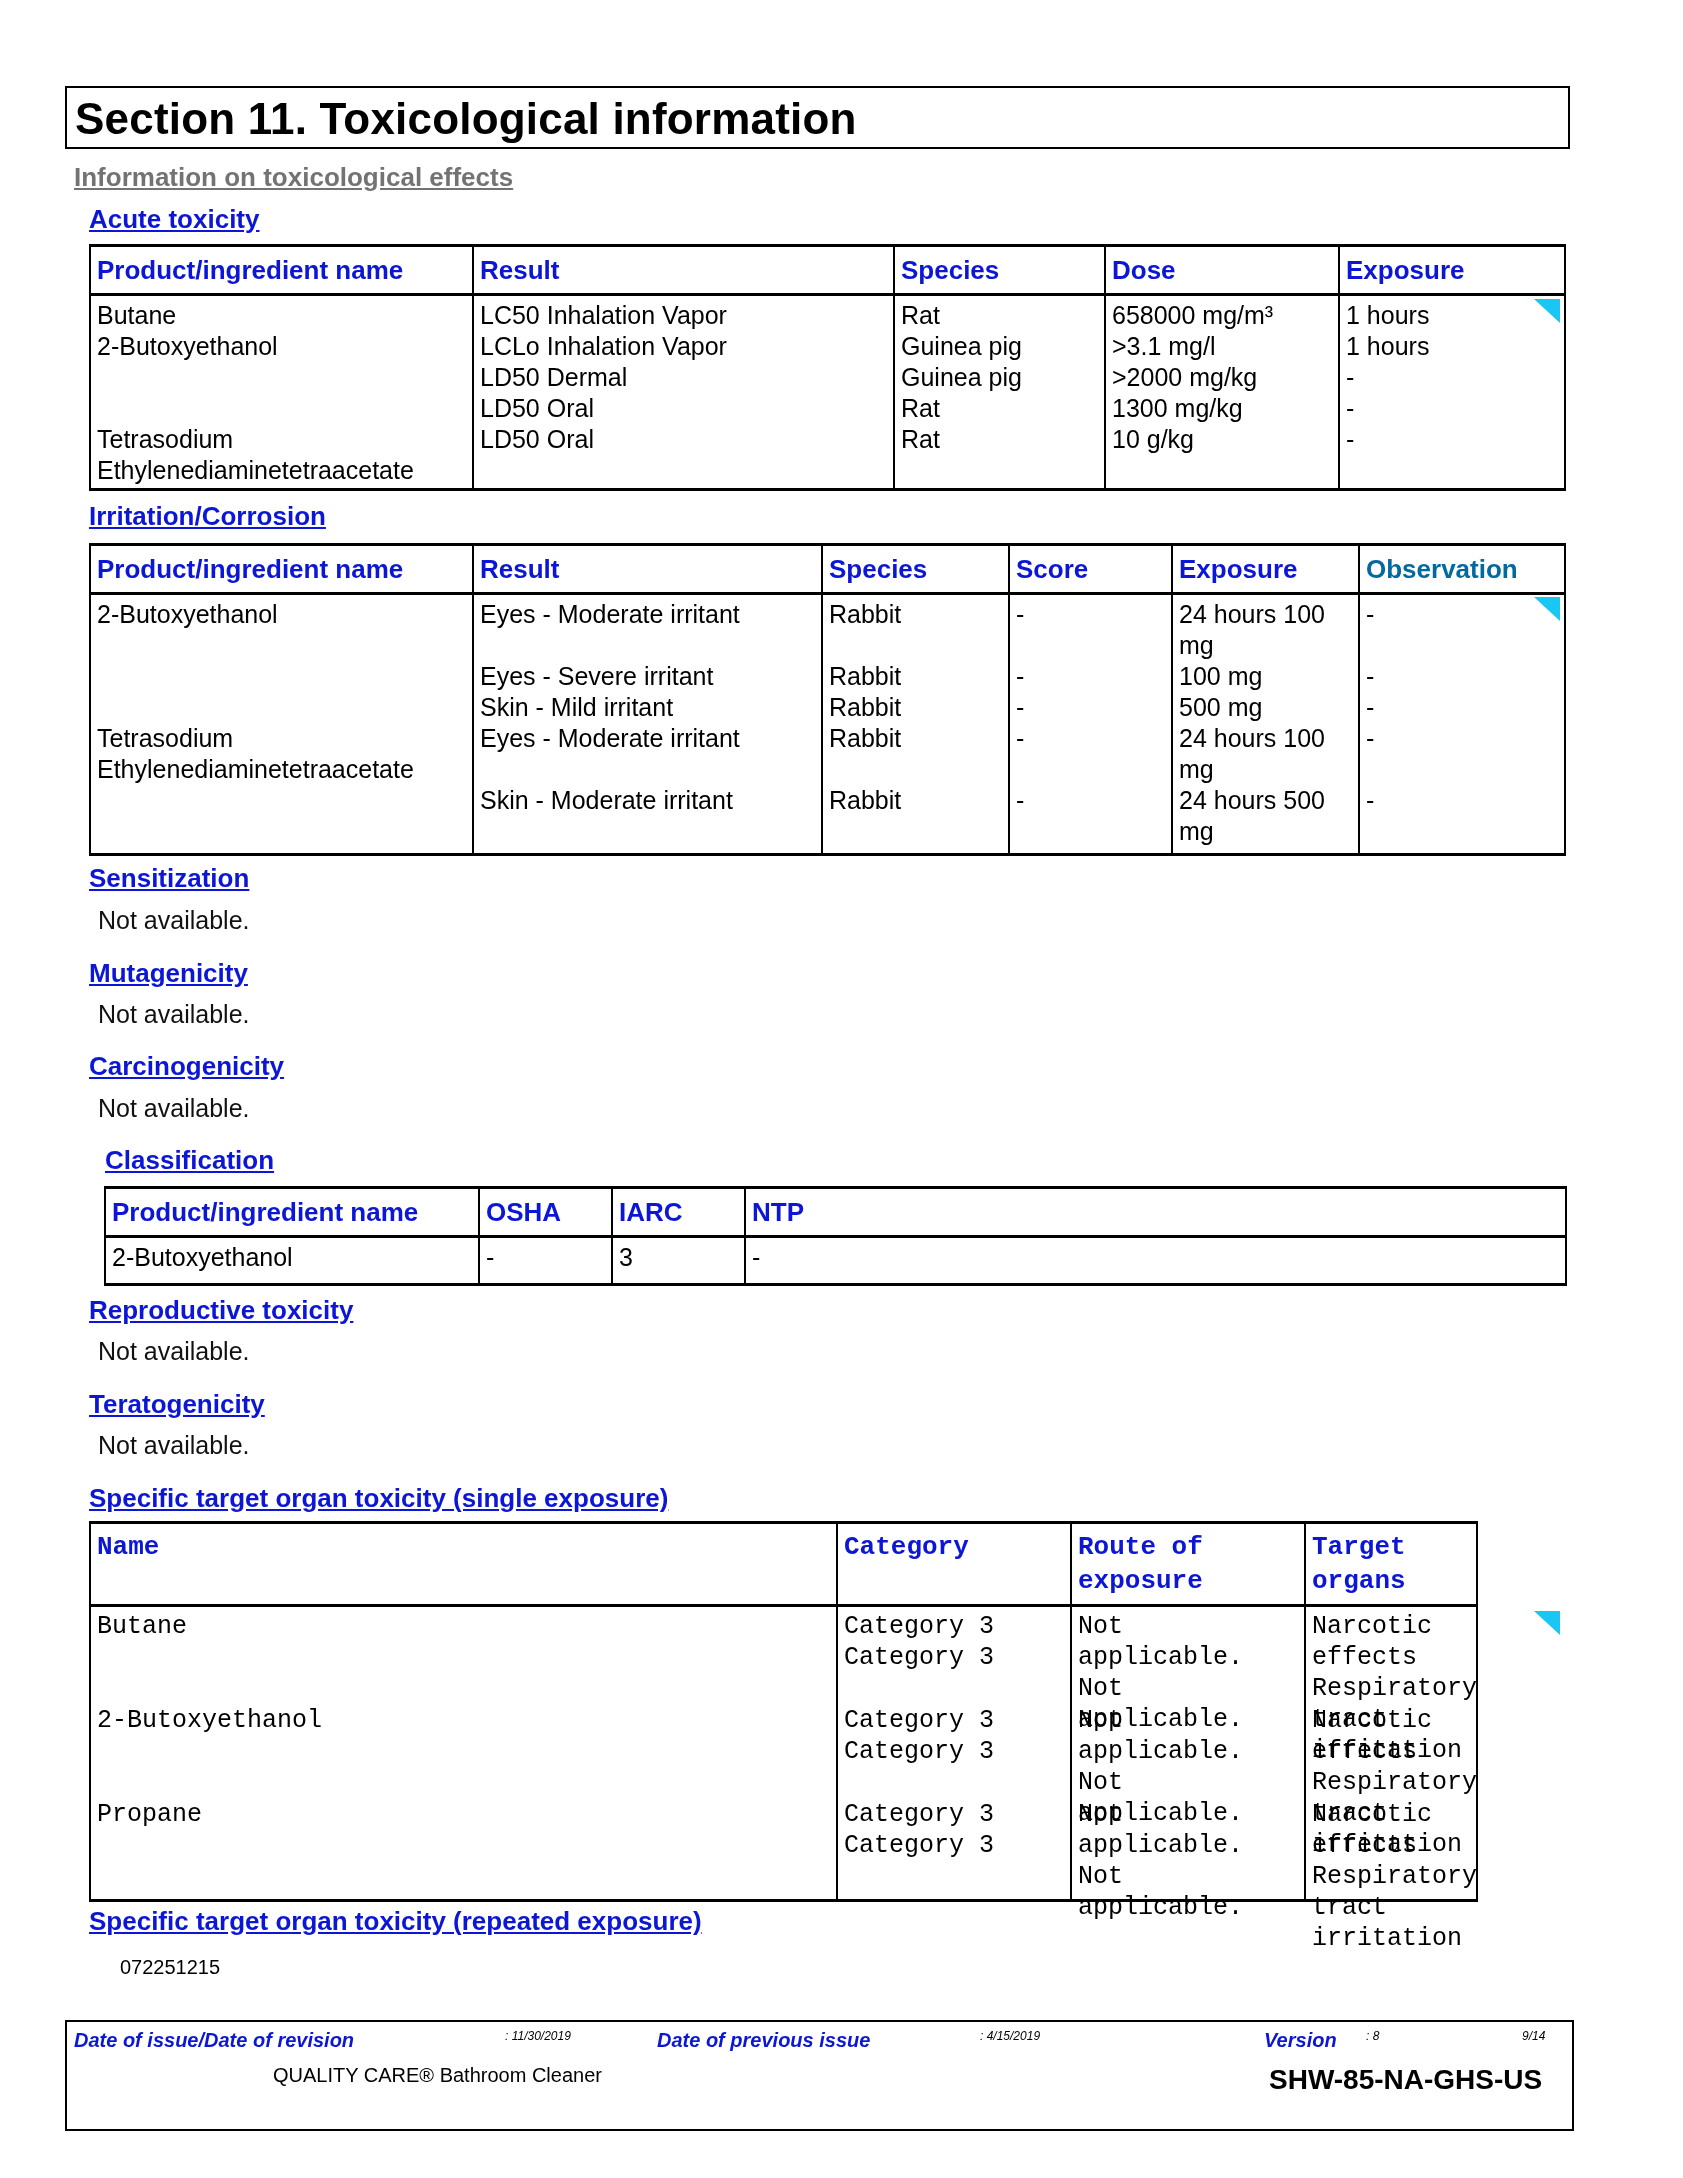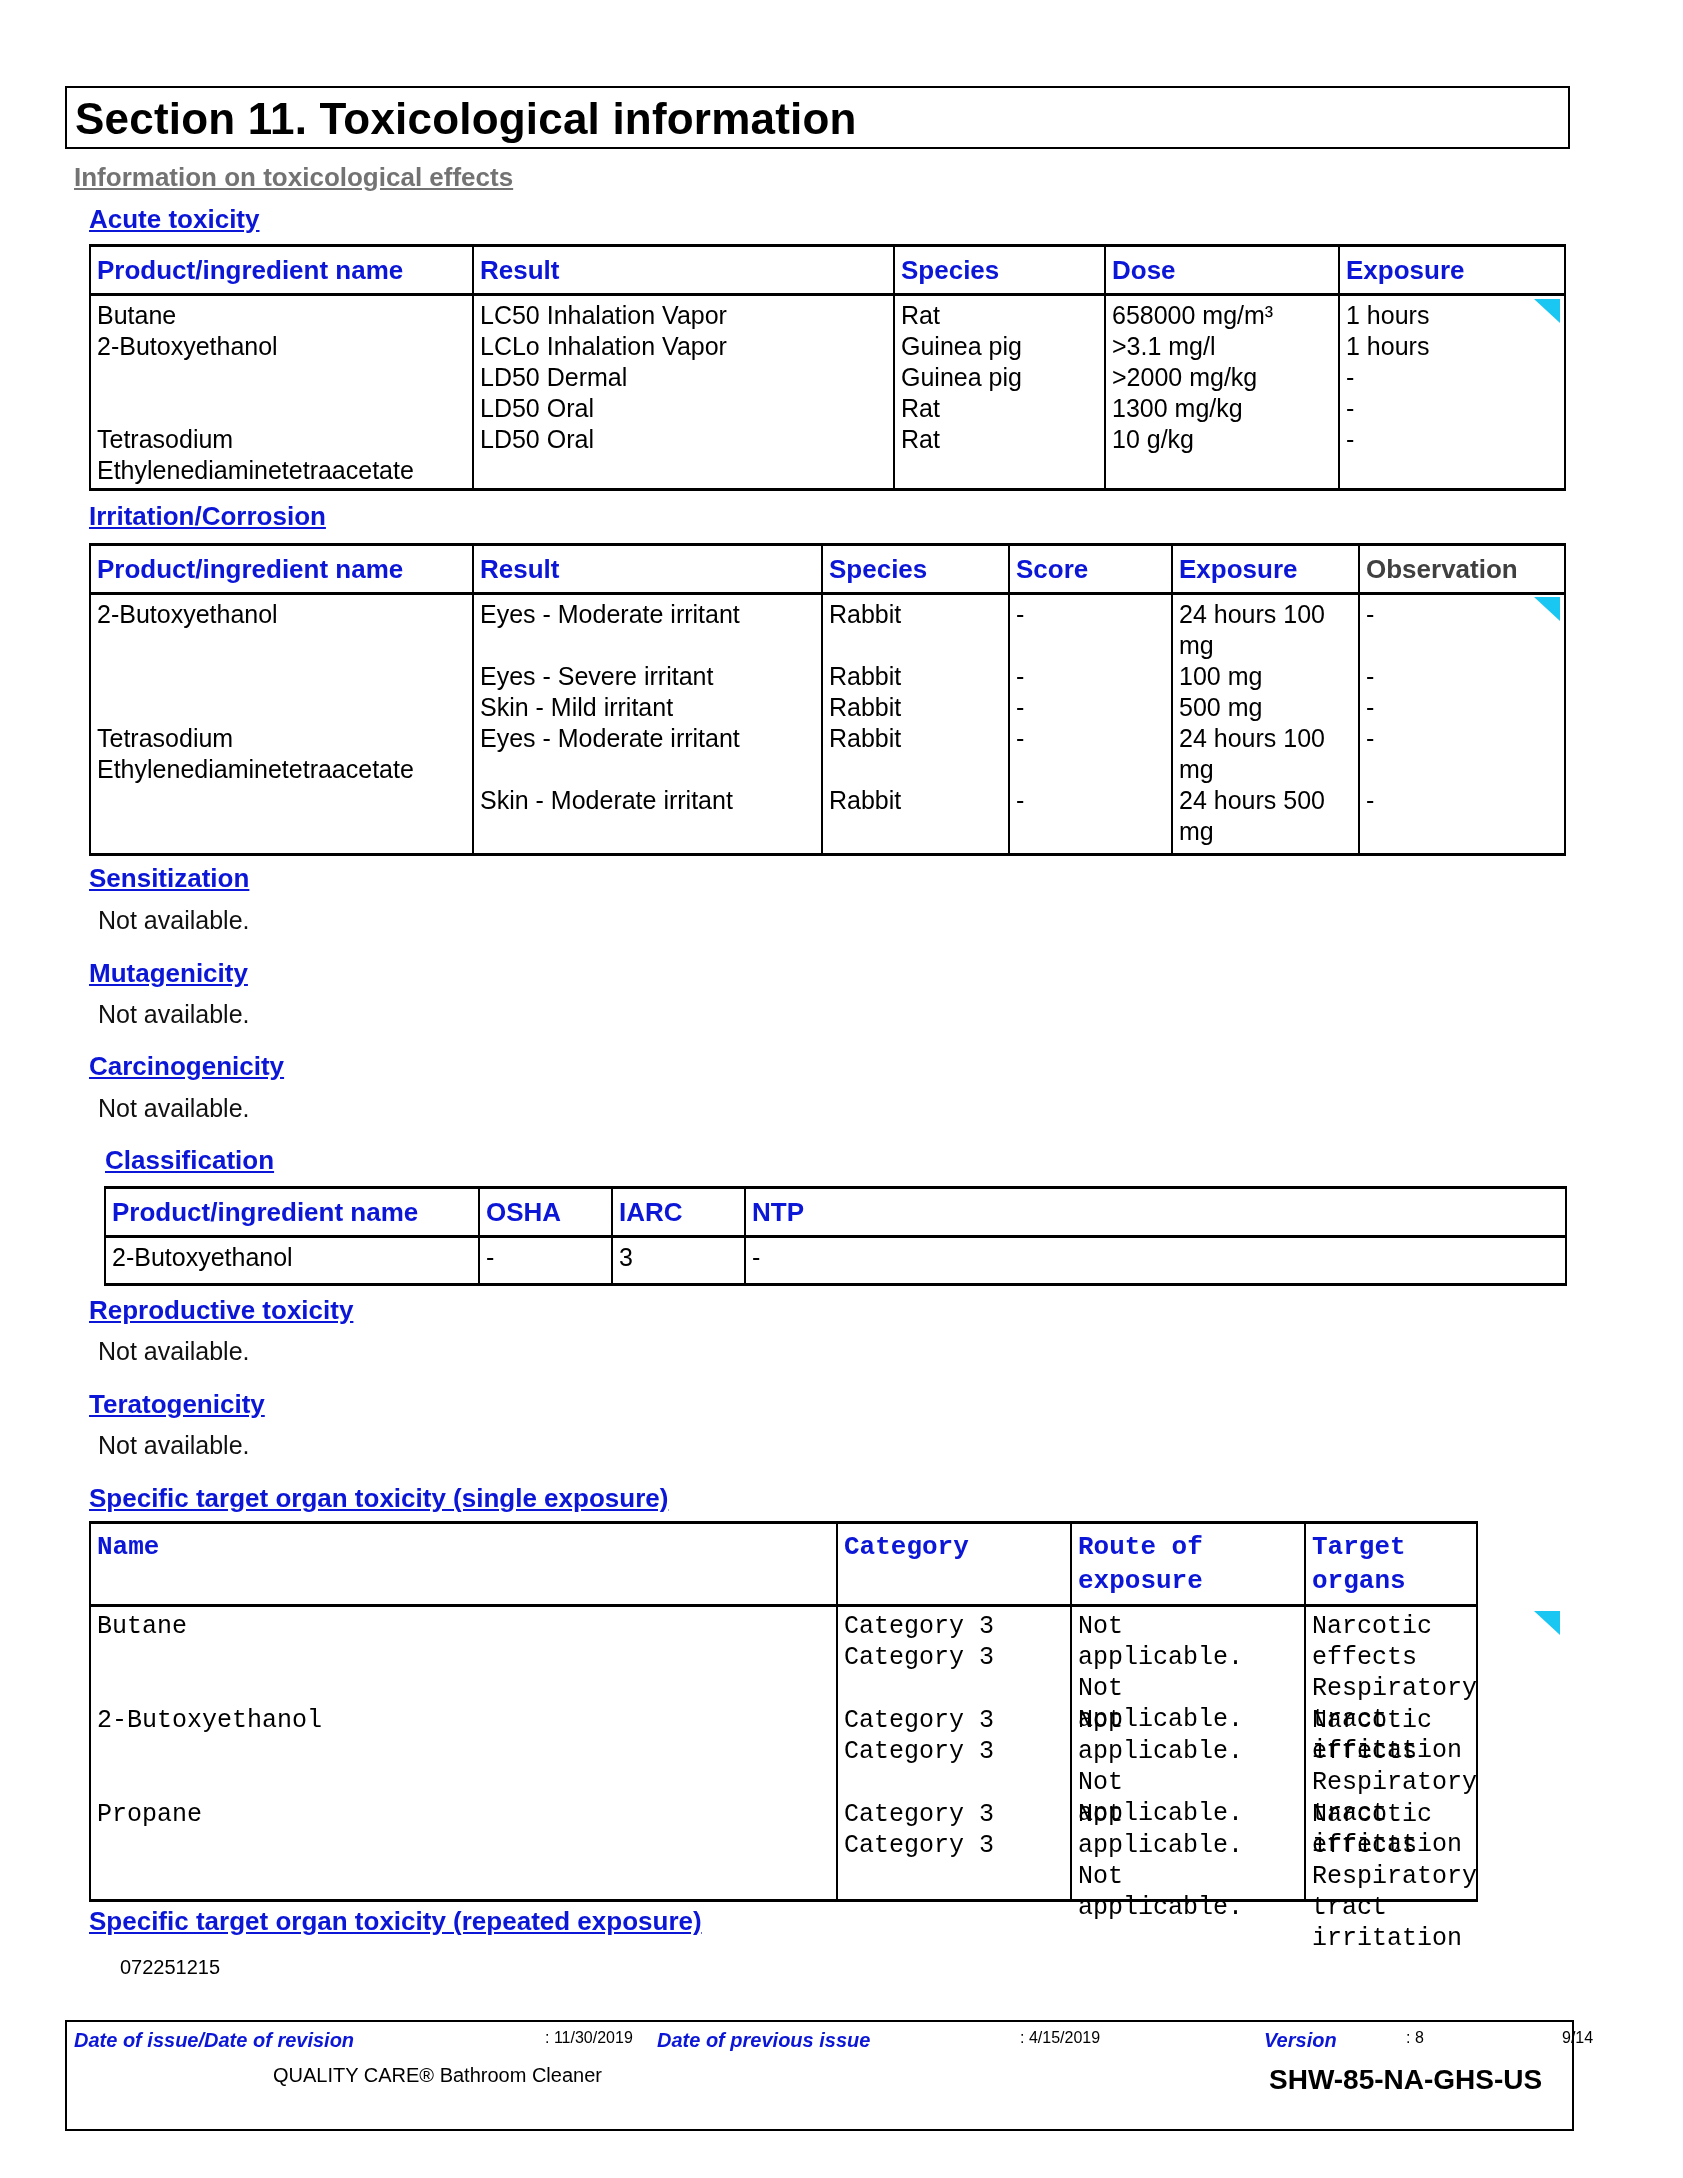--- a/index.html
+++ b/index.html
@@ -12,21 +12,21 @@
   .na { font-size: 25px; color: #111; }
   table.grid { position: absolute; border-collapse: collapse; table-layout: fixed; }
   table.grid th, table.grid td { border-left: 2px solid #000; border-right: 2px solid #000; vertical-align: top; text-align: left; padding: 0 6px; }
   table.grid th { color: #0b16d6; font-weight: bold; font-size: 26px; border-top: 3px solid #000; border-bottom: 3px solid #000; padding-top: 6px; padding-bottom: 6px; line-height: 34px; }
   table.grid td { font-size: 25px; line-height: 31px; padding-top: 4px; padding-bottom: 2px; border-bottom: 3px solid #000; }
   .cell-line { display: block; white-space: pre-wrap; }
   .marker { position: absolute; width: 0; height: 0; border-top: 24px solid #1ac6f2; border-left: 26px solid transparent; }
   .marker::after { content: ""; }
   .footer-box { left: 65px; top: 2020px; width: 1509px; height: 111px; border: 2px solid #000; box-sizing: border-box; }
   .f-label { color: #0b16d6; font-style: italic; font-weight: bold; font-size: 20px; white-space: nowrap; }
-  .f-val { font-size: 16px; white-space: nowrap; margin-left: 40px; }
+  .f-val { font-style: italic; font-size: 12px; white-space: nowrap; }
   .f-plain { font-size: 20px; white-space: nowrap; }
   .f-bold { font-size: 28px; font-weight: bold; white-space: nowrap; }
 </style>
 </head>
 <body>
 
 <div class="abs title-box">
   <span>Section 11. Toxicological information</span>
 </div>
 
@@ -108,21 +108,21 @@
       <col style="width:187px">
       <col>
     </colgroup>
   <thead>
       <tr>
     <th style="color: rgb(11, 22, 214);">Product/ingredient name</th>
     <th style="color: rgb(11, 22, 214);">Result</th>
     <th style="color: rgb(11, 22, 214);">Species</th>
     <th style="color: rgb(11, 22, 214);">Score</th>
     <th style="color: rgb(11, 22, 214);">Exposure</th>
-    <th style="color: #404040; margin-top: 35px;">Observation</th>
+    <th style="color: #0369a1; margin-top: 35px;">Observation</th>
   </tr>
     </thead>
   <tbody id="irr-body">
       <tr>
         <td style="padding-bottom: 6px;">
           <div style="height: 62px; overflow: visible;">2-Butoxyethanol</div>
           <div style="height: 31px; overflow: visible;"></div>
           <div style="height: 31px; overflow: visible;"></div>
           <div style="height: 62px; overflow: visible;">Tetrasodium Ethylenediaminetetraacetate</div>
           <div style="height: 62px; overflow: visible;"></div>

